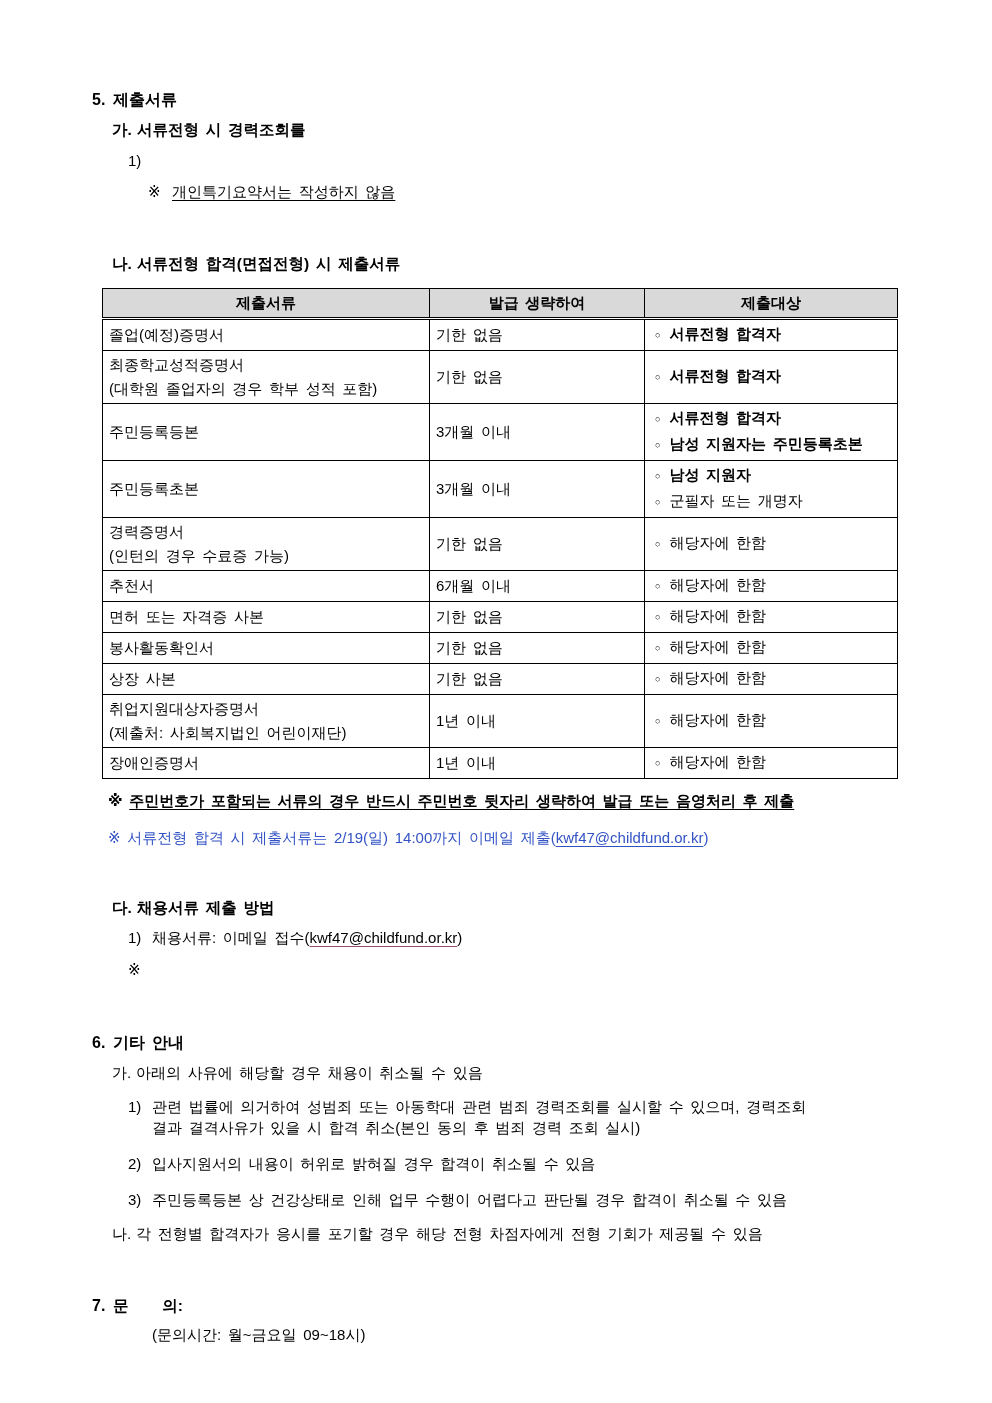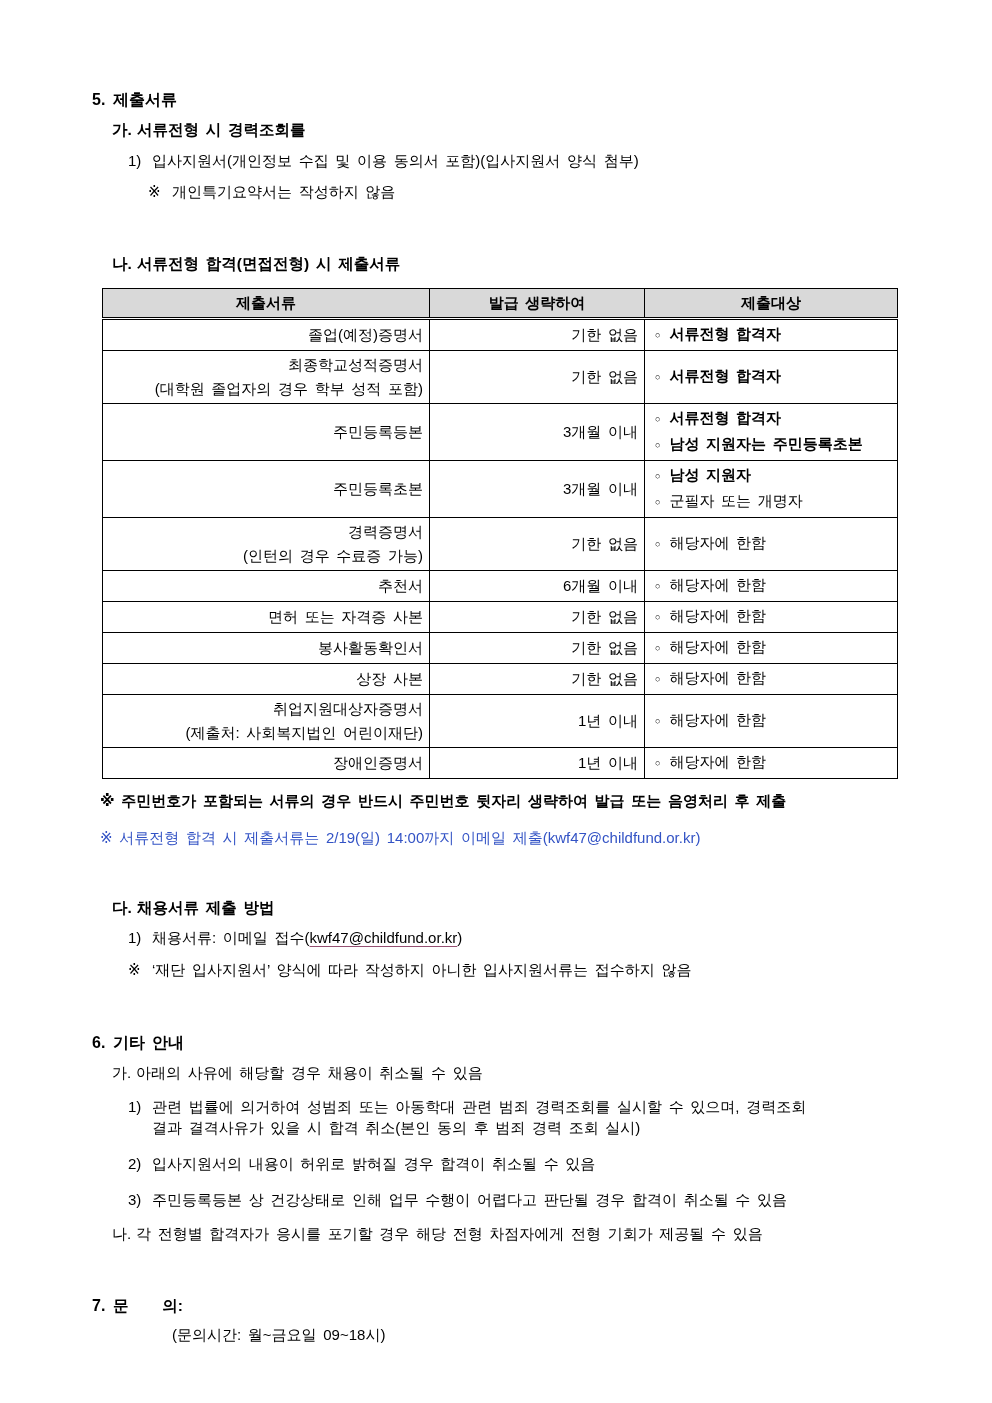--- a/index.html
+++ b/index.html
@@ -26,21 +26,21 @@
   .lbl-num { width: 24px; flex: 0 0 auto; }
   .lbl-mark { width: 24px; flex: 0 0 auto; }
 
   .mt8  { margin-top: 8px; }
   .mt10 { margin-top: 10px; }
   .mt12 { margin-top: 12px; }
   .mt14 { margin-top: 14px; }
   .gap-lg { margin-top: 50px; }
   .gap-md { margin-top: 44px; }
 
-  .u { text-underline-offset: 3px; }
+  .u { text-decoration: underline; text-underline-offset: 3px; }
 
   
   table.doc-table {
     border-collapse: collapse;
     table-layout: fixed;
     width: 795px;
     margin: 12px 0 0 10px;
     border: 1.6px solid #000;
   }
   .doc-table th, .doc-table td {
@@ -49,64 +49,63 @@
     line-height: 24px;
     vertical-align: middle;
   }
   .doc-table th {
     background: var(--table-header-bg, #d9d9d9);
     font-weight: 700;
     text-align: center;
     height: 23px;
     border-bottom: 3px double #000;
   }
-  .doc-table td.c1, .doc-table td.c2 { text-align: right; }
+  .doc-table td.c1, .doc-table td.c2 { text-align: left; }
   .doc-table td.c3 { text-align: left; padding-left: 10px; }
   .target-line { display: flex; align-items: baseline; }
   .bullet {
     font-size: 9px;
     margin-right: 9px;
     flex: 0 0 auto;
     transform: translateY(-1px);
   }
   .bold { font-weight: 700; }
 
-  .note-after-table { margin: 7px 0 0 8px; line-height: 30px; }
+  .note-after-table { margin: 7px 0 0 16px; line-height: 30px; }
   .note-blue { color: var(--accent-blue, #3353c5); }
   .note-blue .u { text-decoration-color: var(--accent-blue, #3353c5); }
   .u-purple { text-decoration: underline; text-underline-offset: 3px; text-decoration-color: var(--link-purple, #954f72); }
 
   .contact-line { display: flex; align-items: baseline; }
   .contact-line .num { width: 21px; flex: 0 0 auto; font-weight: 700; font-size: 16px; }
   .contact-label {
     display: inline-flex; justify-content: space-between;
     width: 70px; flex: 0 0 auto;
     font-weight: 700; font-size: 15.5px;
     margin-right: 14px;
   }
-  .hours-line { margin-left: 80px; margin-top: 6px; }
+  .hours-line { margin-left: 60px; margin-top: 6px; }
 </style>
 </head>
 <body>
 
 <div class="page">
 
   <div class="h1">
     <span class="num">5.</span>
     <span>제출서류</span>
   </div>
 
   <div class="h2 mt8">
     <span class="lbl">가.</span>
     <span>서류전형 시 경력조회를</span>
   </div>
 
   <div class="row-flex lvl3 mt8">
     <span class="lbl-num">1)</span>
-    <span>입사지원서(개인정보 수집 및 이용 동의서 포함)(입사지원서 양식 첨부)</span>
   </div>
 
   <div class="row-flex lvl4 mt10">
     <span class="lbl-mark">※</span>
     <span class="u">개인특기요약서는 작성하지 않음</span>
   </div>
 
   <div class="h2 gap-lg">
     <span class="lbl">나.</span>
     <span>서류전형 합격(면접전형) 시 제출서류</span>
@@ -273,21 +272,20 @@
 
   <div class="row-flex lvl3 mt8">
     <span class="lbl-num">1)</span>
     <span>
       <span>채용서류: 이메일 접수(</span><span class="u-purple">kwf47@childfund.or.kr</span><span>)</span>
     </span>
   </div>
 
   <div class="row-flex lvl3 mt10">
     <span class="lbl-mark">※</span>
-    <span>‘재단 입사지원서’ 양식에 따라 작성하지 아니한 입사지원서류는 접수하지 않음</span>
   </div>
 
   <div class="h1 gap-lg">
     <span class="num">6.</span>
     <span>기타 안내</span>
   </div>
 
   <div class="row-flex mt8" style="margin-left:20px;">
     <span class="lbl-num">가.</span>
     <span>아래의 사유에 해당할 경우 채용이 취소될 수 있음</span>

